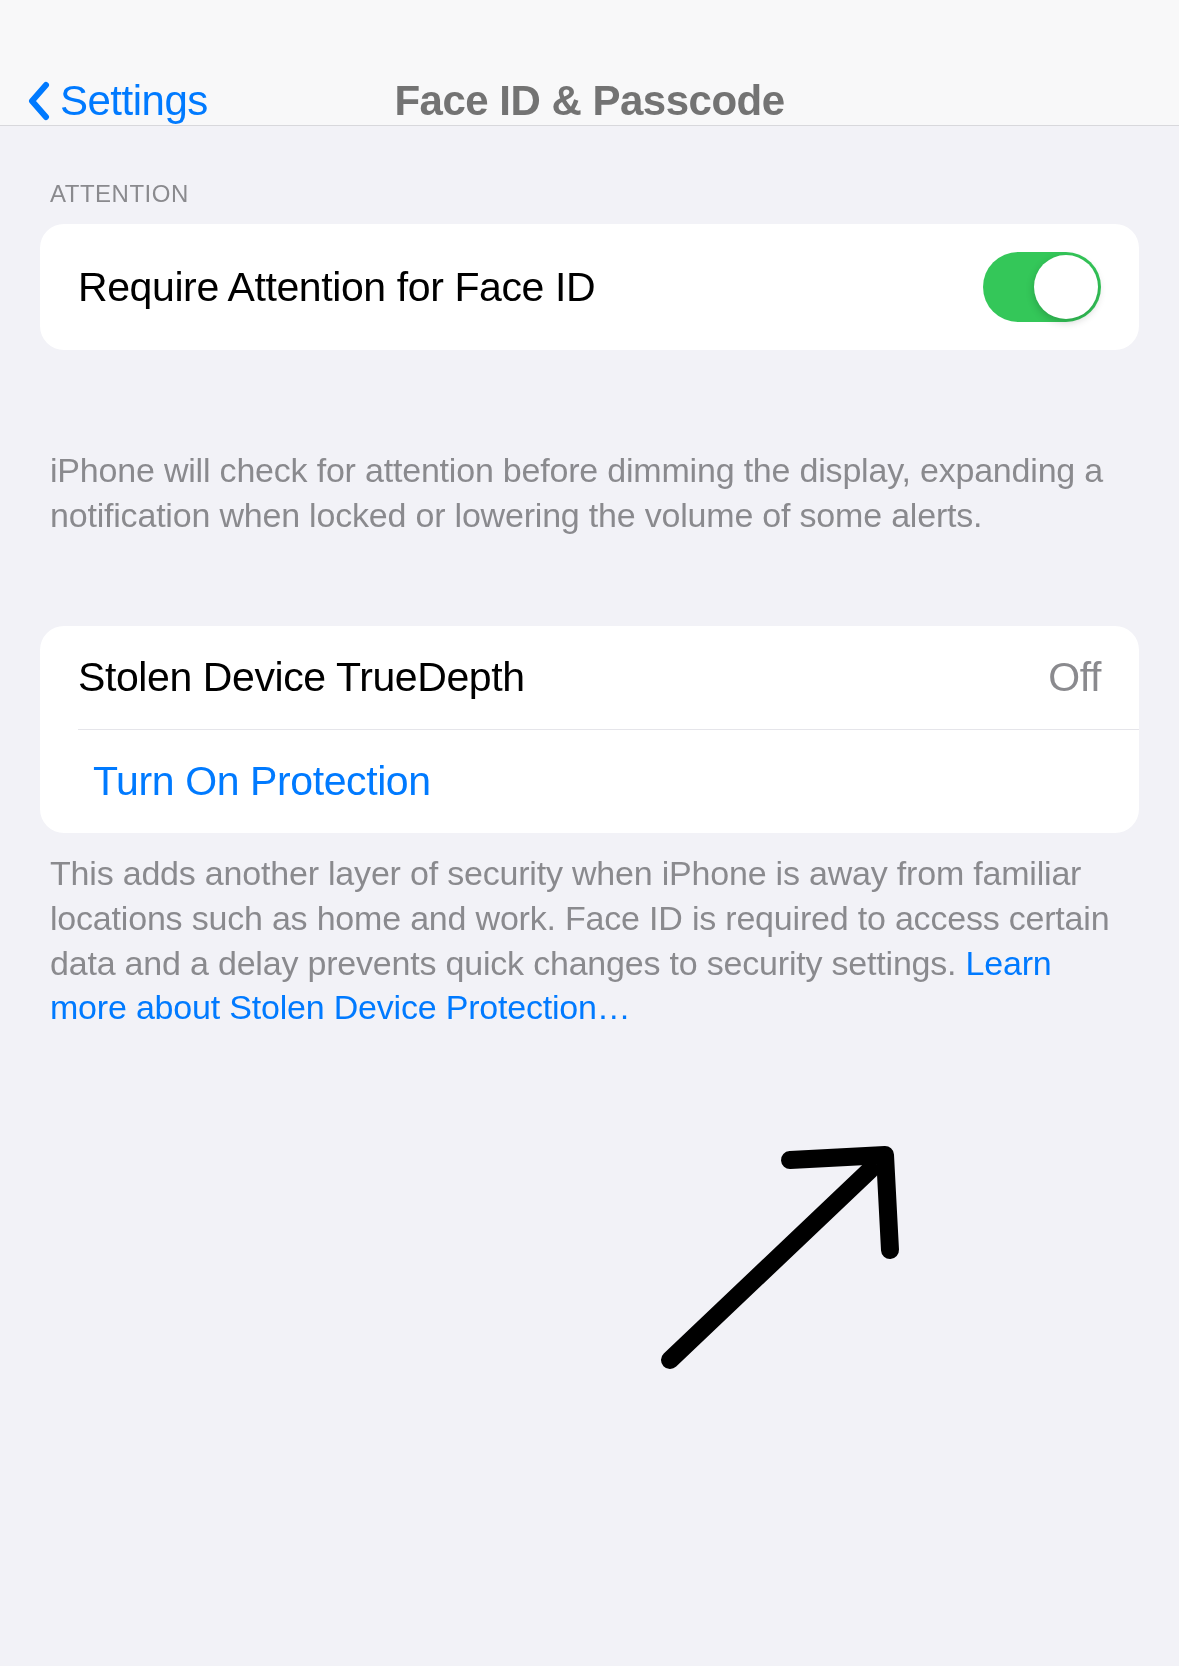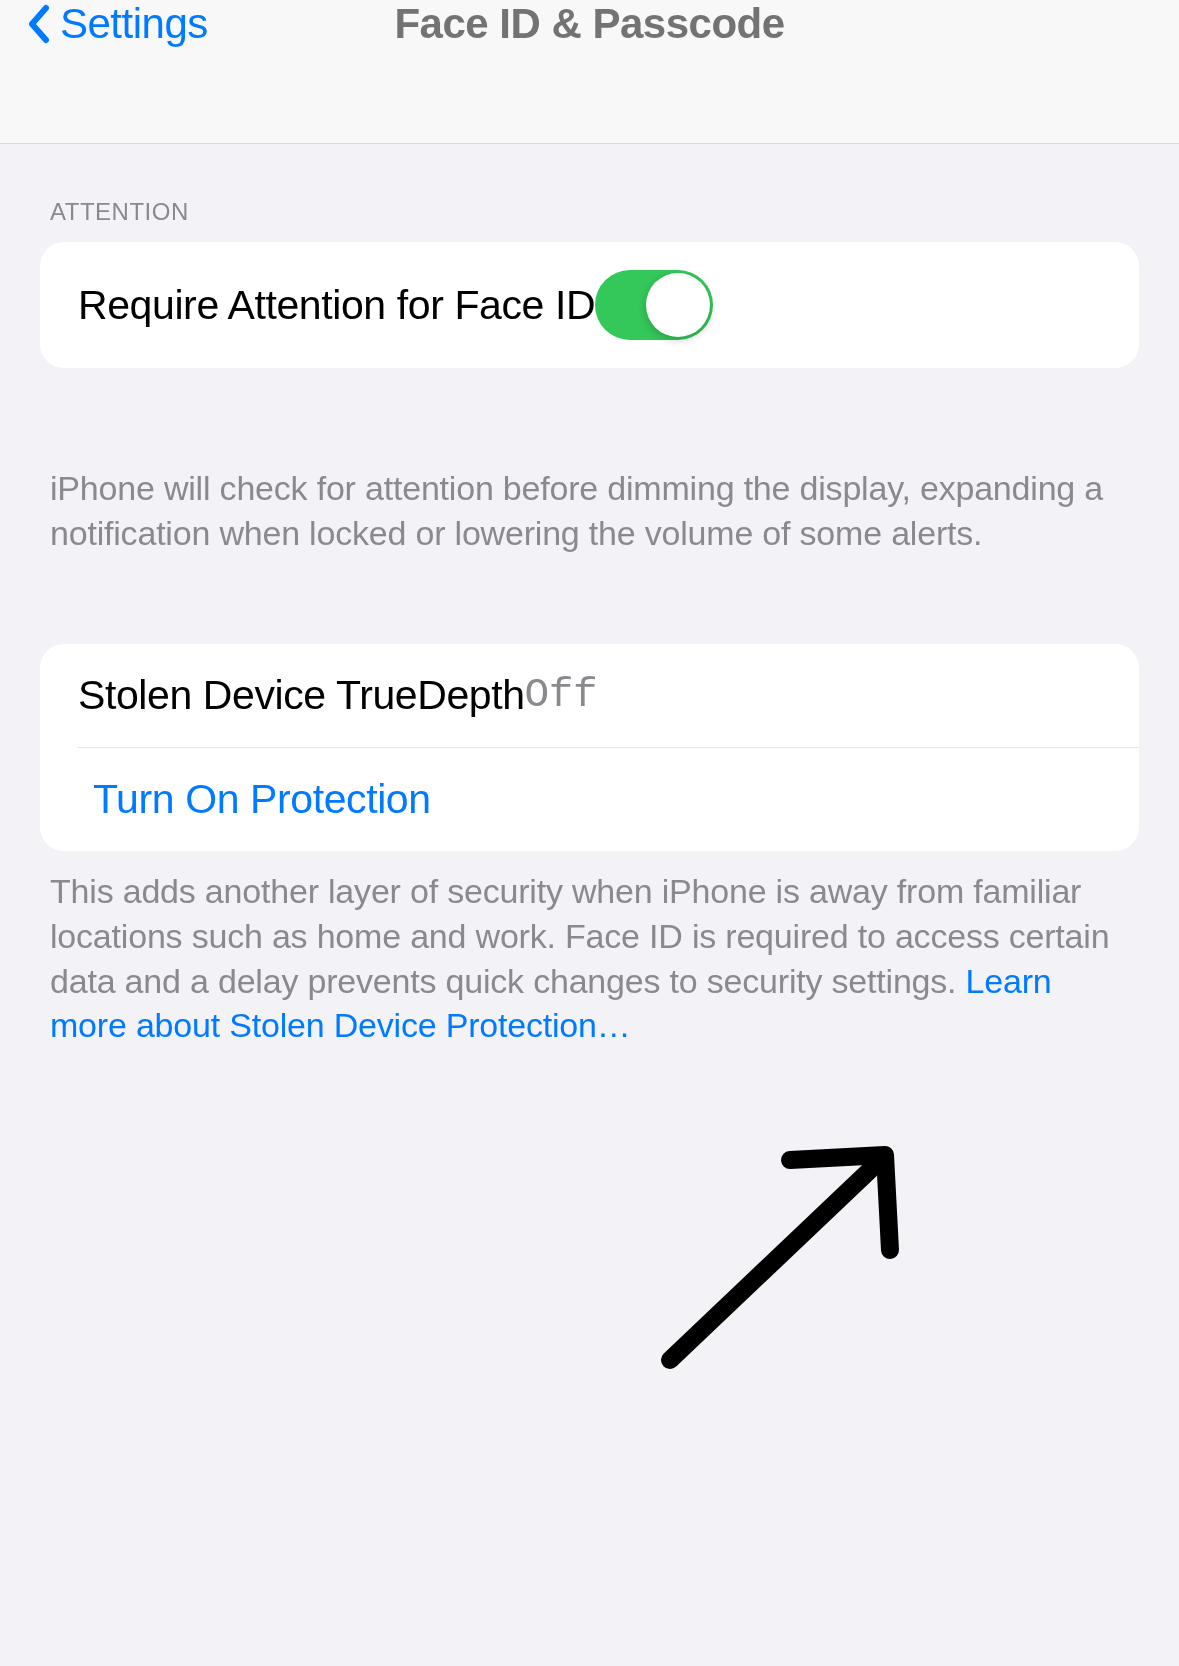--- a/index.html
+++ b/index.html
@@ -10,25 +10,25 @@
     }
     body {
       width: 1179px;
       height: 1666px;
       font-family: -apple-system, BlinkMacSystemFont, "Segoe UI", Helvetica, Arial, sans-serif;
       background: #f2f2f7;
       overflow: hidden;
       position: relative;
     }
     .nav-bar {
-      height: 144px;
+      height: 126px;
       background: #f8f8f9;
       border-bottom: 1px solid #d8d8dc;
       display: flex;
-      align-items: flex-start;
+      align-items: flex-end;
       position: relative;
       padding: 0 24px;
     }
     .back-button {
       display: flex;
       align-items: center;
       gap: 8px;
       cursor: pointer;
     }
     .back-chevron {
@@ -66,20 +66,21 @@
     }
     .row-group {
       background: #ffffff;
       border-radius: 24px;
       margin: 0 40px;
       overflow: hidden;
     }
     .row {
       display: flex;
       align-items: center;
+      justify-content: space-between;
       padding: 28px 38px 28px 38px;
       min-height: 96px;
     }
     .row-separator {
       height: 1px;
       background: #e5e5ea;
       margin-left: 38px;
     }
     .row-label {
       font-size: 41px;
@@ -92,21 +93,20 @@
       font-weight: 400;
       color: #007aff;
       letter-spacing: -0.4px;
       margin-left: 15px;
     }
     .row-value {
       font-size: 41px;
       font-weight: 400;
       color: #8a8a8e;
       letter-spacing: -0.4px;
-      font-family: Liberation Mono, monospace;
     }
     .toggle {
       width: 118px;
       height: 70px;
       border-radius: 35px;
       position: relative;
       cursor: pointer;
     }
     .toggle.on {
       background: #34c759;

